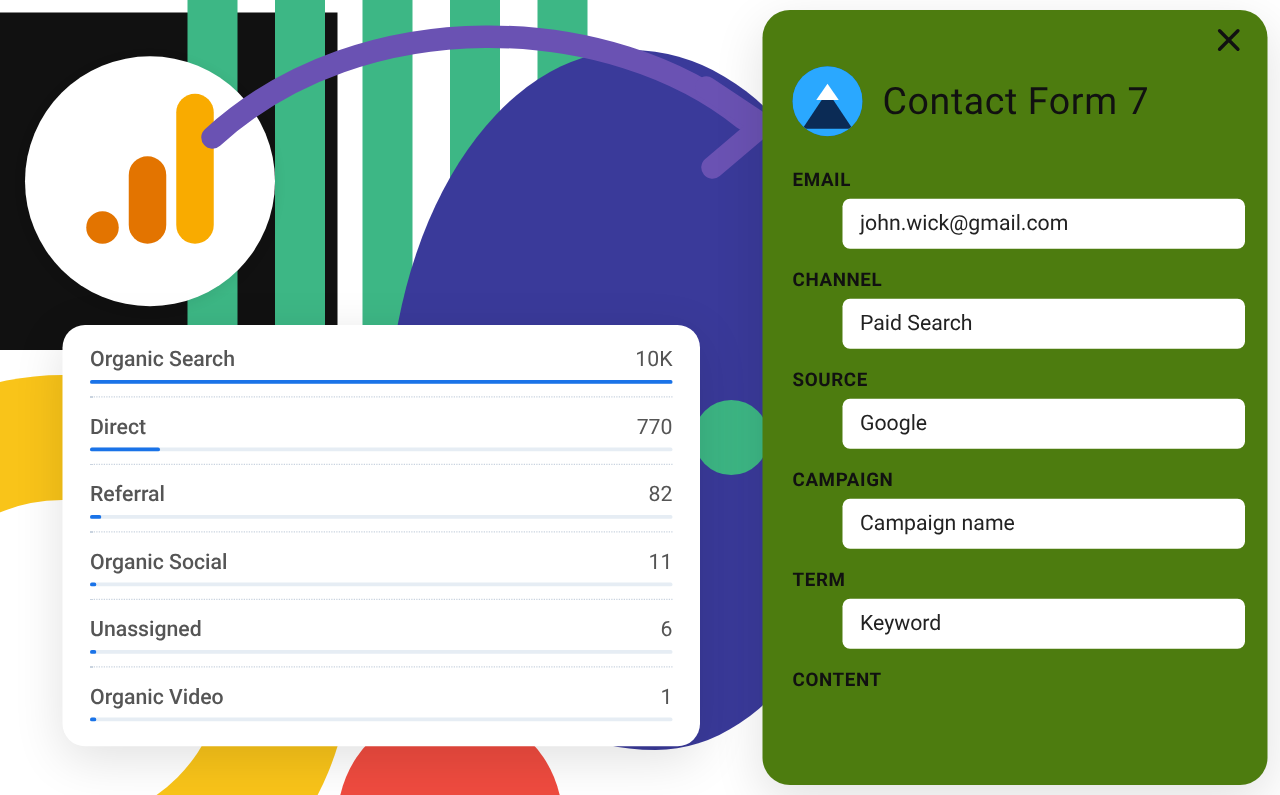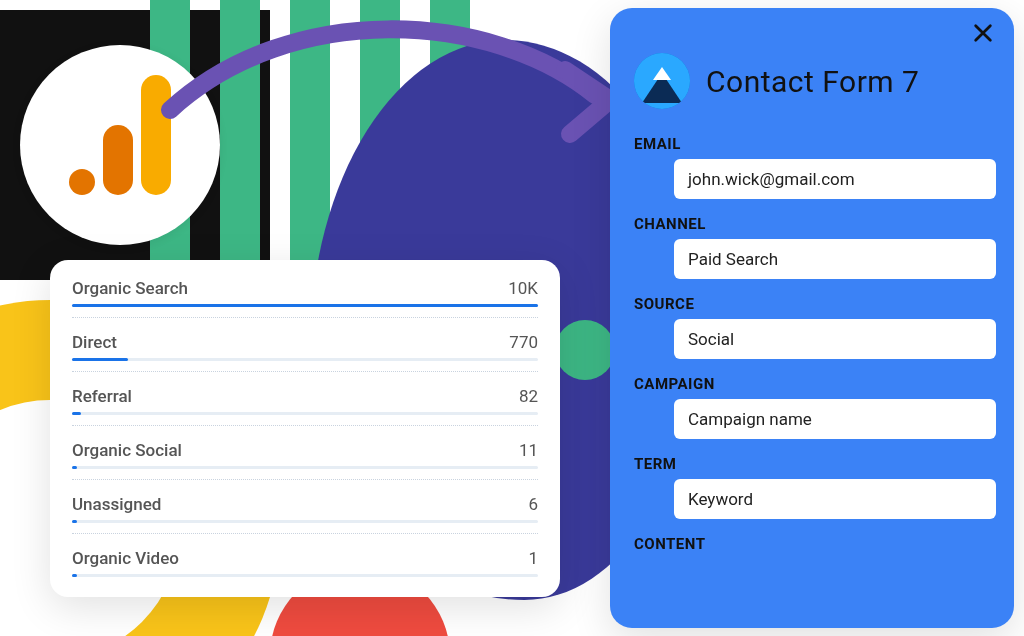--- a/index.html
+++ b/index.html
@@ -87,21 +87,21 @@
     height: 3px; background: #e6edf4; border-radius: 2px; margin: 6px 0 10px;
     position: relative;
   }
   .analytics-card .barfill {
     position: absolute; left: 0; top: 0; bottom: 0; background: #1a73e8; border-radius: 2px;
   }
 
   
   .form-panel {
     position: absolute; left: 610px; top: 8px; width: 404px; height: 620px;
-    background: #3b82f6; border-radius: 22px; padding: 20px 18px 12px;
+    background: #4d7c0f; border-radius: 22px; padding: 20px 18px 12px;
     box-shadow: 0 12px 40px rgba(0,0,0,.12);
   }
   .form-panel .close {
     position: absolute; right: 14px; top: 10px;
     width: 34px; height: 34px; border-radius: 50%;
     display: flex; align-items: center; justify-content: center;
     font-size: 26px; color: #222; cursor: pointer;
     background: transparent;
   }
   .form-panel .close svg { width: 22px; height: 22px; }
@@ -242,21 +242,21 @@
     <h1>Contact Form 7</h1>
   </div>
 
   <div class="field-label">EMAIL</div>
   <div class="field-box">john.wick@gmail.com</div>
 
   <div class="field-label">CHANNEL</div>
   <div class="field-box">Paid Search</div>
 
   <div class="field-label">SOURCE</div>
-  <div class="field-box">Social</div>
+  <div class="field-box">Google</div>
 
   <div class="field-label">CAMPAIGN</div>
   <div class="field-box">Campaign name</div>
 
   <div class="field-label">TERM</div>
   <div class="field-box">Keyword</div>
 
   <div class="field-label">CONTENT</div>
 </div>
 

